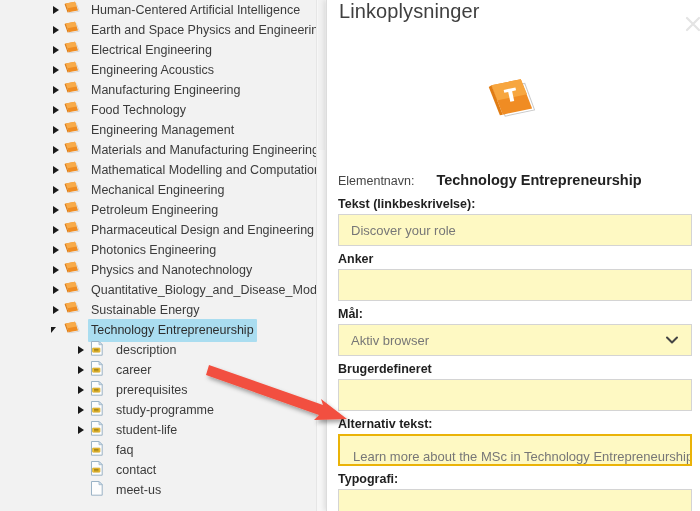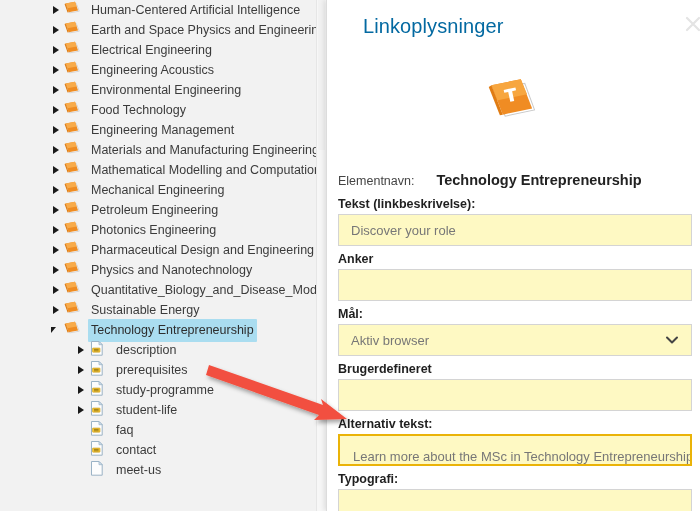--- a/index.html
+++ b/index.html
@@ -125,26 +125,25 @@
     height: 511px;
     background: #ffffff;
     border-left: 1px solid #dcdcdc;
     box-shadow: -2px 0 5px rgba(0,0,0,0.10);
     z-index: 30;
     overflow: hidden;
   }
   #dialog-title {
     position: absolute;
     left: 12px;
-    top: 15px;
+    top: 0;
     font-size: 20px;
-    color: #0369a1;
+    color: #404040;
     font-weight: normal;
     letter-spacing: 0.1px;
-    margin-left: 24px;
   }
   #close-button {
     position: absolute;
     right: -6px;
     top: 10px;
     width: 28px;
     height: 28px;
     cursor: pointer;
   }
   #close-button svg { display:block; }
@@ -293,21 +292,21 @@
         <span class="ticon">
           <svg width="18" height="16" viewBox="0 0 18 16" aria-hidden="true">
             <g transform="rotate(-10 9 8)">
               <path d="M3.5 4 L13 4 L14.6 12.2 L5 12.2 Z" fill="#ffffff" stroke="#c9c9c9" stroke-width="0.7"></path>
               <path d="M2.5 2.3 L12 2.3 L13.6 11.4 L4 11.4 Z" fill="#ef8c22"></path>
               <path d="M2.5 2.3 L12 2.3 L12.9 7.2 L3.4 7.2 Z" fill="#f8ab4a"></path>
               <path d="M2.5 2.3 L4 11.4 L2.9 11.4 L1.4 2.5 Z" fill="#dd7a10"></path>
             </g>
           </svg>
         </span>
-        <span class="tree-label">Environmental Engineering</span>
+        <span class="tree-label">Manufacturing Engineering</span>
       </div>
       <div class="tree-row lvl1">
         <span class="twisty collapsed"></span>
         <span class="ticon">
           <svg width="18" height="16" viewBox="0 0 18 16" aria-hidden="true">
             <g transform="rotate(-10 9 8)">
               <path d="M3.5 4 L13 4 L14.6 12.2 L5 12.2 Z" fill="#ffffff" stroke="#c9c9c9" stroke-width="0.7"></path>
               <path d="M2.5 2.3 L12 2.3 L13.6 11.4 L4 11.4 Z" fill="#ef8c22"></path>
               <path d="M2.5 2.3 L12 2.3 L12.9 7.2 L3.4 7.2 Z" fill="#f8ab4a"></path>
               <path d="M2.5 2.3 L4 11.4 L2.9 11.4 L1.4 2.5 Z" fill="#dd7a10"></path>
@@ -391,35 +390,35 @@
         <span class="ticon">
           <svg width="18" height="16" viewBox="0 0 18 16" aria-hidden="true">
             <g transform="rotate(-10 9 8)">
               <path d="M3.5 4 L13 4 L14.6 12.2 L5 12.2 Z" fill="#ffffff" stroke="#c9c9c9" stroke-width="0.7"></path>
               <path d="M2.5 2.3 L12 2.3 L13.6 11.4 L4 11.4 Z" fill="#ef8c22"></path>
               <path d="M2.5 2.3 L12 2.3 L12.9 7.2 L3.4 7.2 Z" fill="#f8ab4a"></path>
               <path d="M2.5 2.3 L4 11.4 L2.9 11.4 L1.4 2.5 Z" fill="#dd7a10"></path>
             </g>
           </svg>
         </span>
+        <span class="tree-label">Pharmaceutical Design and Engineering</span>
+      </div>
+      <div class="tree-row lvl1">
+        <span class="twisty collapsed"></span>
+        <span class="ticon">
+          <svg width="18" height="16" viewBox="0 0 18 16" aria-hidden="true">
+            <g transform="rotate(-10 9 8)">
+              <path d="M3.5 4 L13 4 L14.6 12.2 L5 12.2 Z" fill="#ffffff" stroke="#c9c9c9" stroke-width="0.7"></path>
+              <path d="M2.5 2.3 L12 2.3 L13.6 11.4 L4 11.4 Z" fill="#ef8c22"></path>
+              <path d="M2.5 2.3 L12 2.3 L12.9 7.2 L3.4 7.2 Z" fill="#f8ab4a"></path>
+              <path d="M2.5 2.3 L4 11.4 L2.9 11.4 L1.4 2.5 Z" fill="#dd7a10"></path>
+            </g>
+          </svg>
+        </span>
         <span class="tree-label">Photonics Engineering</span>
-      </div>
-      <div class="tree-row lvl1">
-        <span class="twisty collapsed"></span>
-        <span class="ticon">
-          <svg width="18" height="16" viewBox="0 0 18 16" aria-hidden="true">
-            <g transform="rotate(-10 9 8)">
-              <path d="M3.5 4 L13 4 L14.6 12.2 L5 12.2 Z" fill="#ffffff" stroke="#c9c9c9" stroke-width="0.7"></path>
-              <path d="M2.5 2.3 L12 2.3 L13.6 11.4 L4 11.4 Z" fill="#ef8c22"></path>
-              <path d="M2.5 2.3 L12 2.3 L12.9 7.2 L3.4 7.2 Z" fill="#f8ab4a"></path>
-              <path d="M2.5 2.3 L4 11.4 L2.9 11.4 L1.4 2.5 Z" fill="#dd7a10"></path>
-            </g>
-          </svg>
-        </span>
-        <span class="tree-label">Pharmaceutical Design and Engineering</span>
       </div>
       <div class="tree-row lvl1">
         <span class="twisty collapsed"></span>
         <span class="ticon">
           <svg width="18" height="16" viewBox="0 0 18 16" aria-hidden="true">
             <g transform="rotate(-10 9 8)">
               <path d="M3.5 4 L13 4 L14.6 12.2 L5 12.2 Z" fill="#ffffff" stroke="#c9c9c9" stroke-width="0.7"></path>
               <path d="M2.5 2.3 L12 2.3 L13.6 11.4 L4 11.4 Z" fill="#ef8c22"></path>
               <path d="M2.5 2.3 L12 2.3 L12.9 7.2 L3.4 7.2 Z" fill="#f8ab4a"></path>
               <path d="M2.5 2.3 L4 11.4 L2.9 11.4 L1.4 2.5 Z" fill="#dd7a10"></path>
@@ -474,20 +473,32 @@
         <span class="twisty collapsed"></span>
         <span class="ticon">
           <svg width="16" height="17" viewBox="0 0 16 17" aria-hidden="true">
             <path d="M2.5 1.5 L10 1.5 L13.2 4.7 L13.2 15.2 L2.5 15.2 Z" fill="#fdfdfd" stroke="#9bb3c6" stroke-width="1"></path>
             <path d="M10 1.5 L10 4.7 L13.2 4.7 Z" fill="#dce8f2" stroke="#9bb3c6" stroke-width="0.8"></path>
             <rect x="3.5" y="8" width="7.5" height="4.2" rx="0.6" fill="#f2c235" stroke="#c9a020" stroke-width="0.6"></rect>
             <path d="M5 9.4 L9.6 9.4 M5 10.8 L9.6 10.8" stroke="#7a6410" stroke-width="0.7"></path>
           </svg>
         </span>
         <span class="tree-label">description</span>
+      </div>
+      <div class="tree-row lvl2">
+        <span class="twisty collapsed"></span>
+        <span class="ticon">
+          <svg width="16" height="17" viewBox="0 0 16 17" aria-hidden="true">
+            <path d="M2.5 1.5 L10 1.5 L13.2 4.7 L13.2 15.2 L2.5 15.2 Z" fill="#fdfdfd" stroke="#9bb3c6" stroke-width="1"></path>
+            <path d="M10 1.5 L10 4.7 L13.2 4.7 Z" fill="#dce8f2" stroke="#9bb3c6" stroke-width="0.8"></path>
+            <rect x="3.5" y="8" width="7.5" height="4.2" rx="0.6" fill="#f2c235" stroke="#c9a020" stroke-width="0.6"></rect>
+            <path d="M5 9.4 L9.6 9.4 M5 10.8 L9.6 10.8" stroke="#7a6410" stroke-width="0.7"></path>
+          </svg>
+        </span>
+        <span class="tree-label">career</span>
       </div>
       <div class="tree-row lvl2">
         <span class="twisty collapsed"></span>
         <span class="ticon">
           <svg width="16" height="17" viewBox="0 0 16 17" aria-hidden="true">
             <path d="M2.5 1.5 L10 1.5 L13.2 4.7 L13.2 15.2 L2.5 15.2 Z" fill="#fdfdfd" stroke="#9bb3c6" stroke-width="1"></path>
             <path d="M10 1.5 L10 4.7 L13.2 4.7 Z" fill="#dce8f2" stroke="#9bb3c6" stroke-width="0.8"></path>
             <rect x="3.5" y="8" width="7.5" height="4.2" rx="0.6" fill="#f2c235" stroke="#c9a020" stroke-width="0.6"></rect>
             <path d="M5 9.4 L9.6 9.4 M5 10.8 L9.6 10.8" stroke="#7a6410" stroke-width="0.7"></path>
           </svg>

